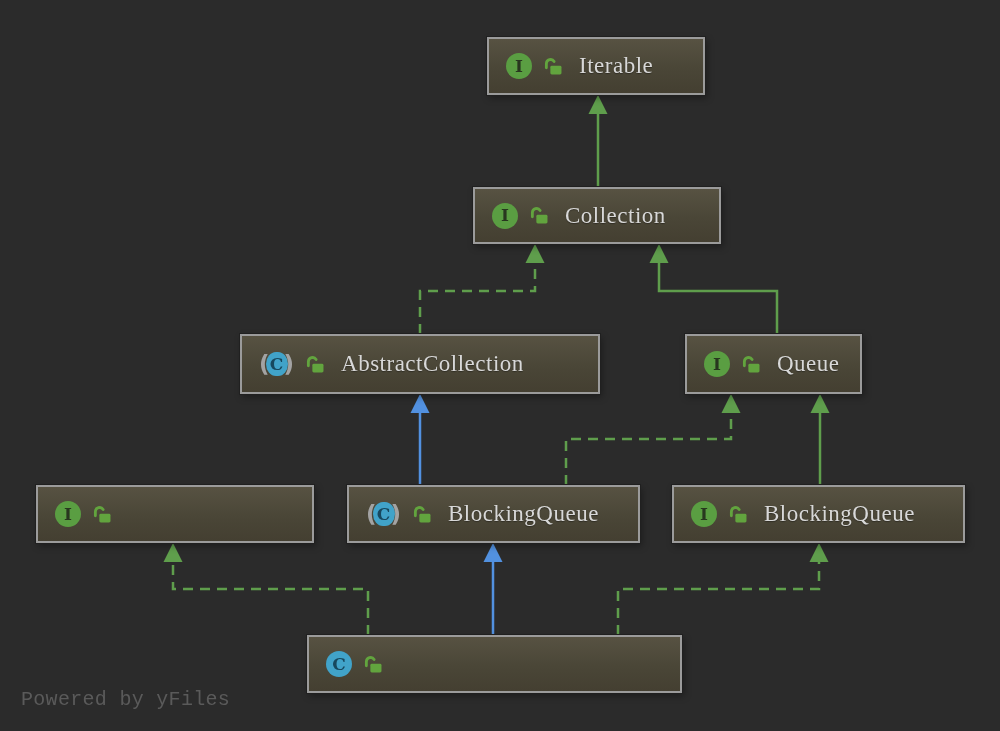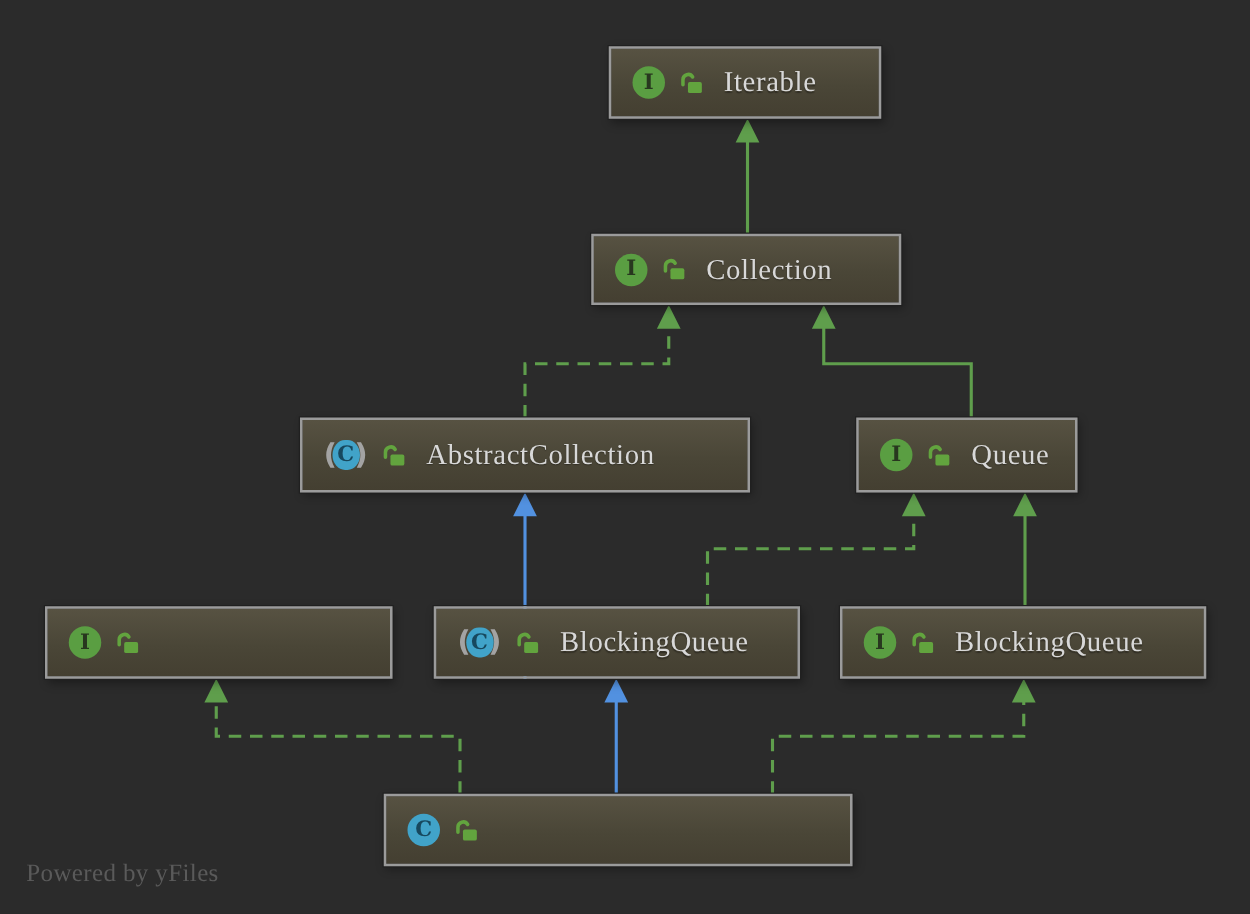--- a/index.html
+++ b/index.html
@@ -57,21 +57,21 @@
     color: #d8d8d8;
     font-size: 23px;
     letter-spacing: 0.5px;
     white-space: nowrap;
     text-shadow: 0 1px 1px rgba(0,0,0,0.35);
     font-family: Liberation Serif, serif;
   }
   .watermark {
     position: absolute;
     left: 21px; top: 688px;
-    font-family: Liberation Serif, serif;
+    font-family: Liberation Mono, monospace;
     font-size: 20px;
     color: #5a5a5a;
     letter-spacing: 0.3px;
   }
 </style>
 </head>
 <body>
 
 <div class="canvas">
 

